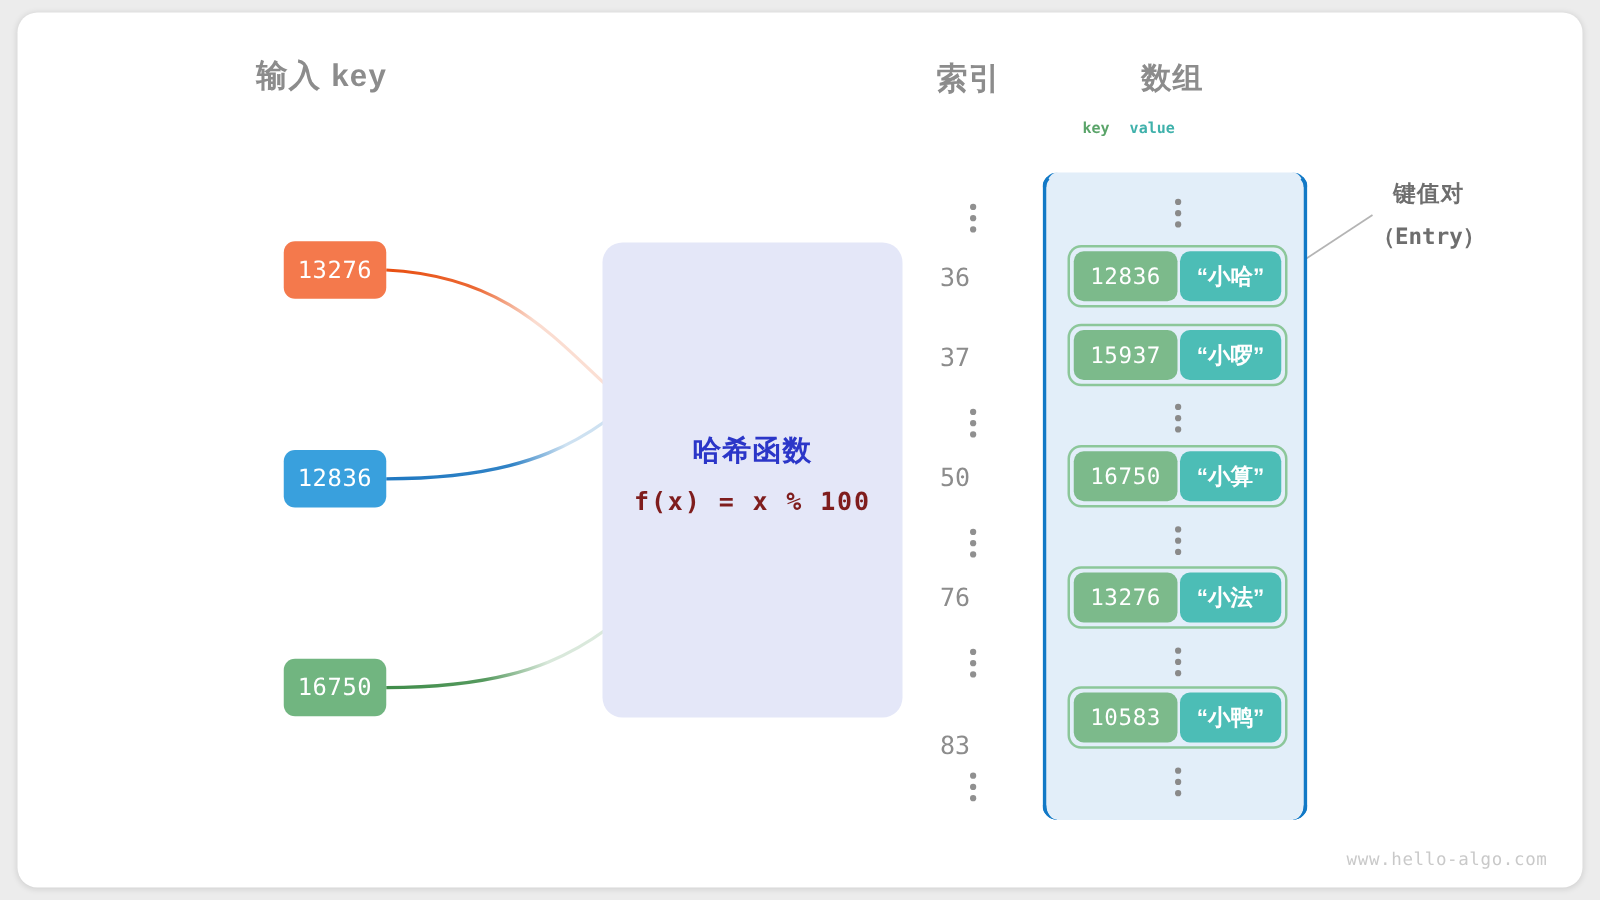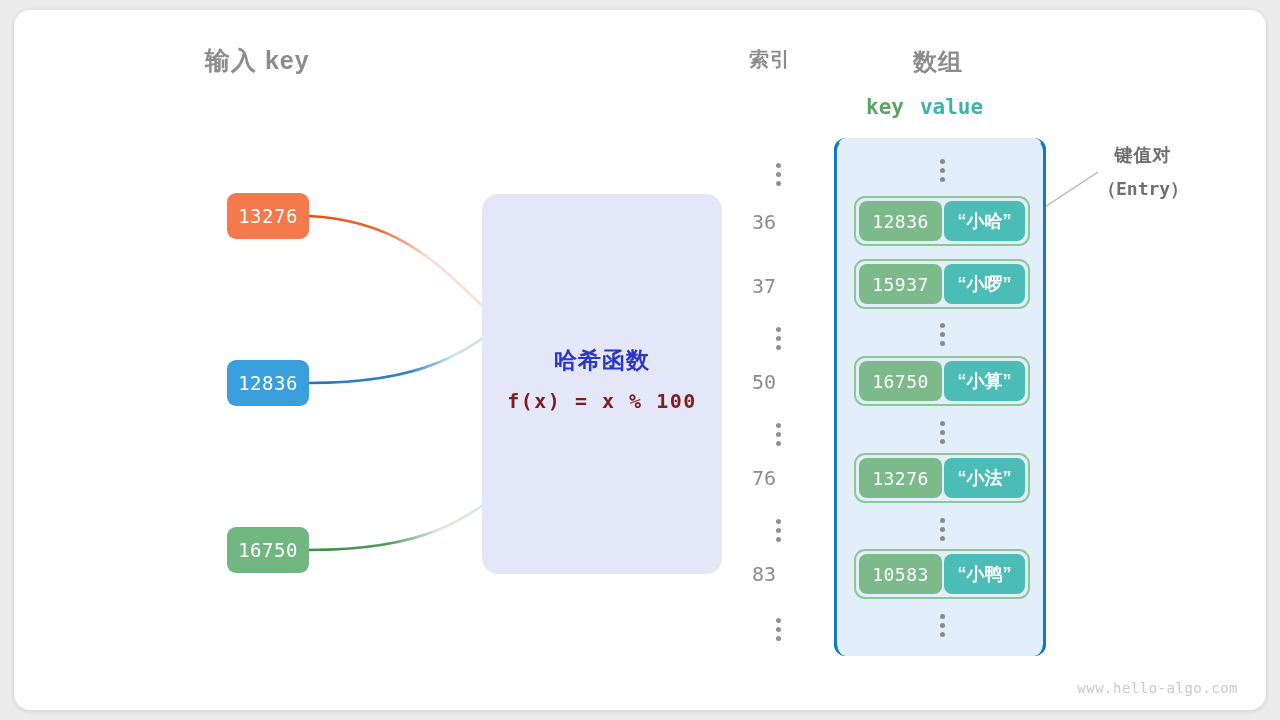--- a/index.html
+++ b/index.html
@@ -33,33 +33,33 @@
     font-weight: bold;
     white-space: nowrap;
   }
   #hdr-input {
     left: 205px; top: 44px;
     font-size: 25px;
     letter-spacing: 1px;
   }
   #hdr-index {
     left: 749px; top: 46px;
-    font-size: 20px;
+    font-size: 25px;
     letter-spacing: 1px;
   }
   #hdr-array {
     left: 913px; top: 46px;
     font-size: 24px;
     letter-spacing: 1px;
   }
   #kv-header {
     position: absolute;
     left: 866px; top: 95px;
     font-family: "DejaVu Sans Mono", monospace;
-    font-size: 21px;
+    font-size: 12px;
     font-weight: bold;
     white-space: nowrap;
   }
   #kv-header .k { color: #5aa469; }
   #kv-header .v { color: #3fb1ab; margin-left: 16px; }
 
   
   .keybox {
     position: absolute;
     width: 82px;
@@ -318,21 +318,21 @@
         <i></i>
         <i></i>
         <i></i>
       </div>
     <div class="idx" style="top:466px">76</div>
     <div class="dots" style="top:519px">
         <i></i>
         <i></i>
         <i></i>
       </div>
-    <div class="idx" style="top:562px">83</div>
+    <div class="idx" style="top:584px">83</div>
     <div class="dots" style="top:618px">
         <i></i>
         <i></i>
         <i></i>
       </div>
   </div>
 
   <div id="array-box">
     <div class="arr-dots" style="top:21px">
         <i></i>

